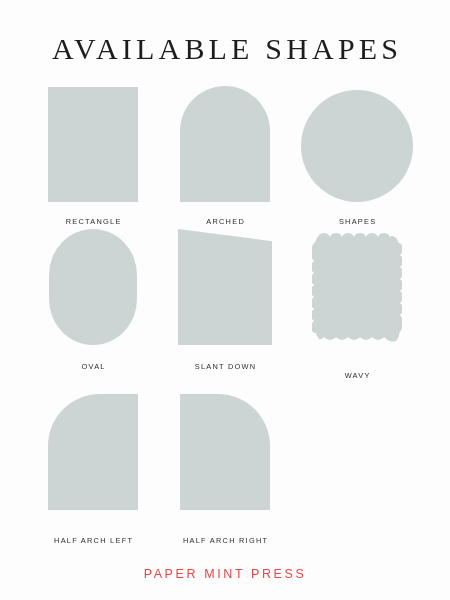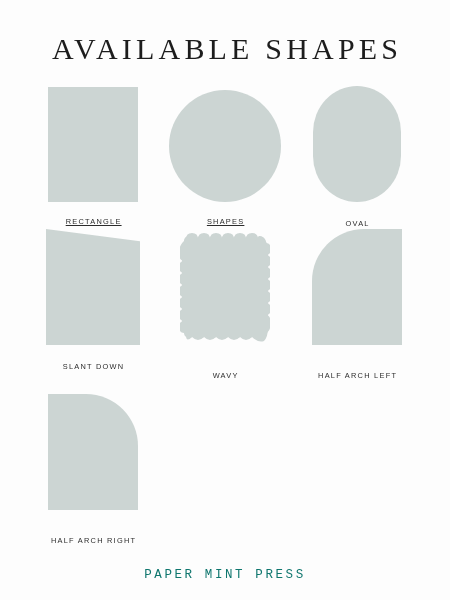--- a/index.html
+++ b/index.html
@@ -70,21 +70,21 @@
     font-family: "Liberation Sans", sans-serif;
     font-size: 7.4px;
     letter-spacing: 1.25px;
     color: #2b2b2b;
     text-align: center;
     white-space: nowrap;
     text-indent: 1.25px;
     font-weight: 400;
   }
 
-  .row1 .caption { margin-top: 15px; text-decoration: underline; }
+  .row1 .caption { margin-top: 15px; }
   .row2 .caption { margin-top: 17px; }
   .row3 .caption { margin-top: 26px; }
 
   
   .sh {
     background: #ccd5d3;
     display: block;
   }
 
   .sh-rectangle {
@@ -143,44 +143,50 @@
 
   
   .footer {
     position: absolute;
     left: 0;
     right: 0;
     bottom: 18px;
     text-align: center;
   }
   .footer-text {
-    font-family: Liberation Mono, monospace;
+    font-family: Liberation Sans, sans-serif;
     font-size: 12.5px;
     letter-spacing: 2.6px;
-    color: #0f766e;
+    color: #ef4444;
     white-space: nowrap;
     text-indent: 2.6px;
   }
 </style>
 </head>
 <body>
 
 <div class="poster">
 
   <h1 class="title">AVAILABLE SHAPES</h1>
 
   <div class="grid">
 
     <div class="cell row1">
       <div class="shape-box">
         <div class="sh sh-rectangle"></div>
       </div>
       <div class="caption">RECTANGLE</div>
     </div>
 
+    <div class="cell row1">
+      <div class="shape-box">
+        <div class="sh sh-arched"></div>
+      </div>
+      <div class="caption">ARCHED</div>
+    </div>
 
     <div class="cell row1">
       <div class="shape-box">
         <div class="sh sh-circle"></div>
       </div>
       <div class="caption">SHAPES</div>
     </div>
 
     <div class="cell row2">
       <div class="shape-box">

